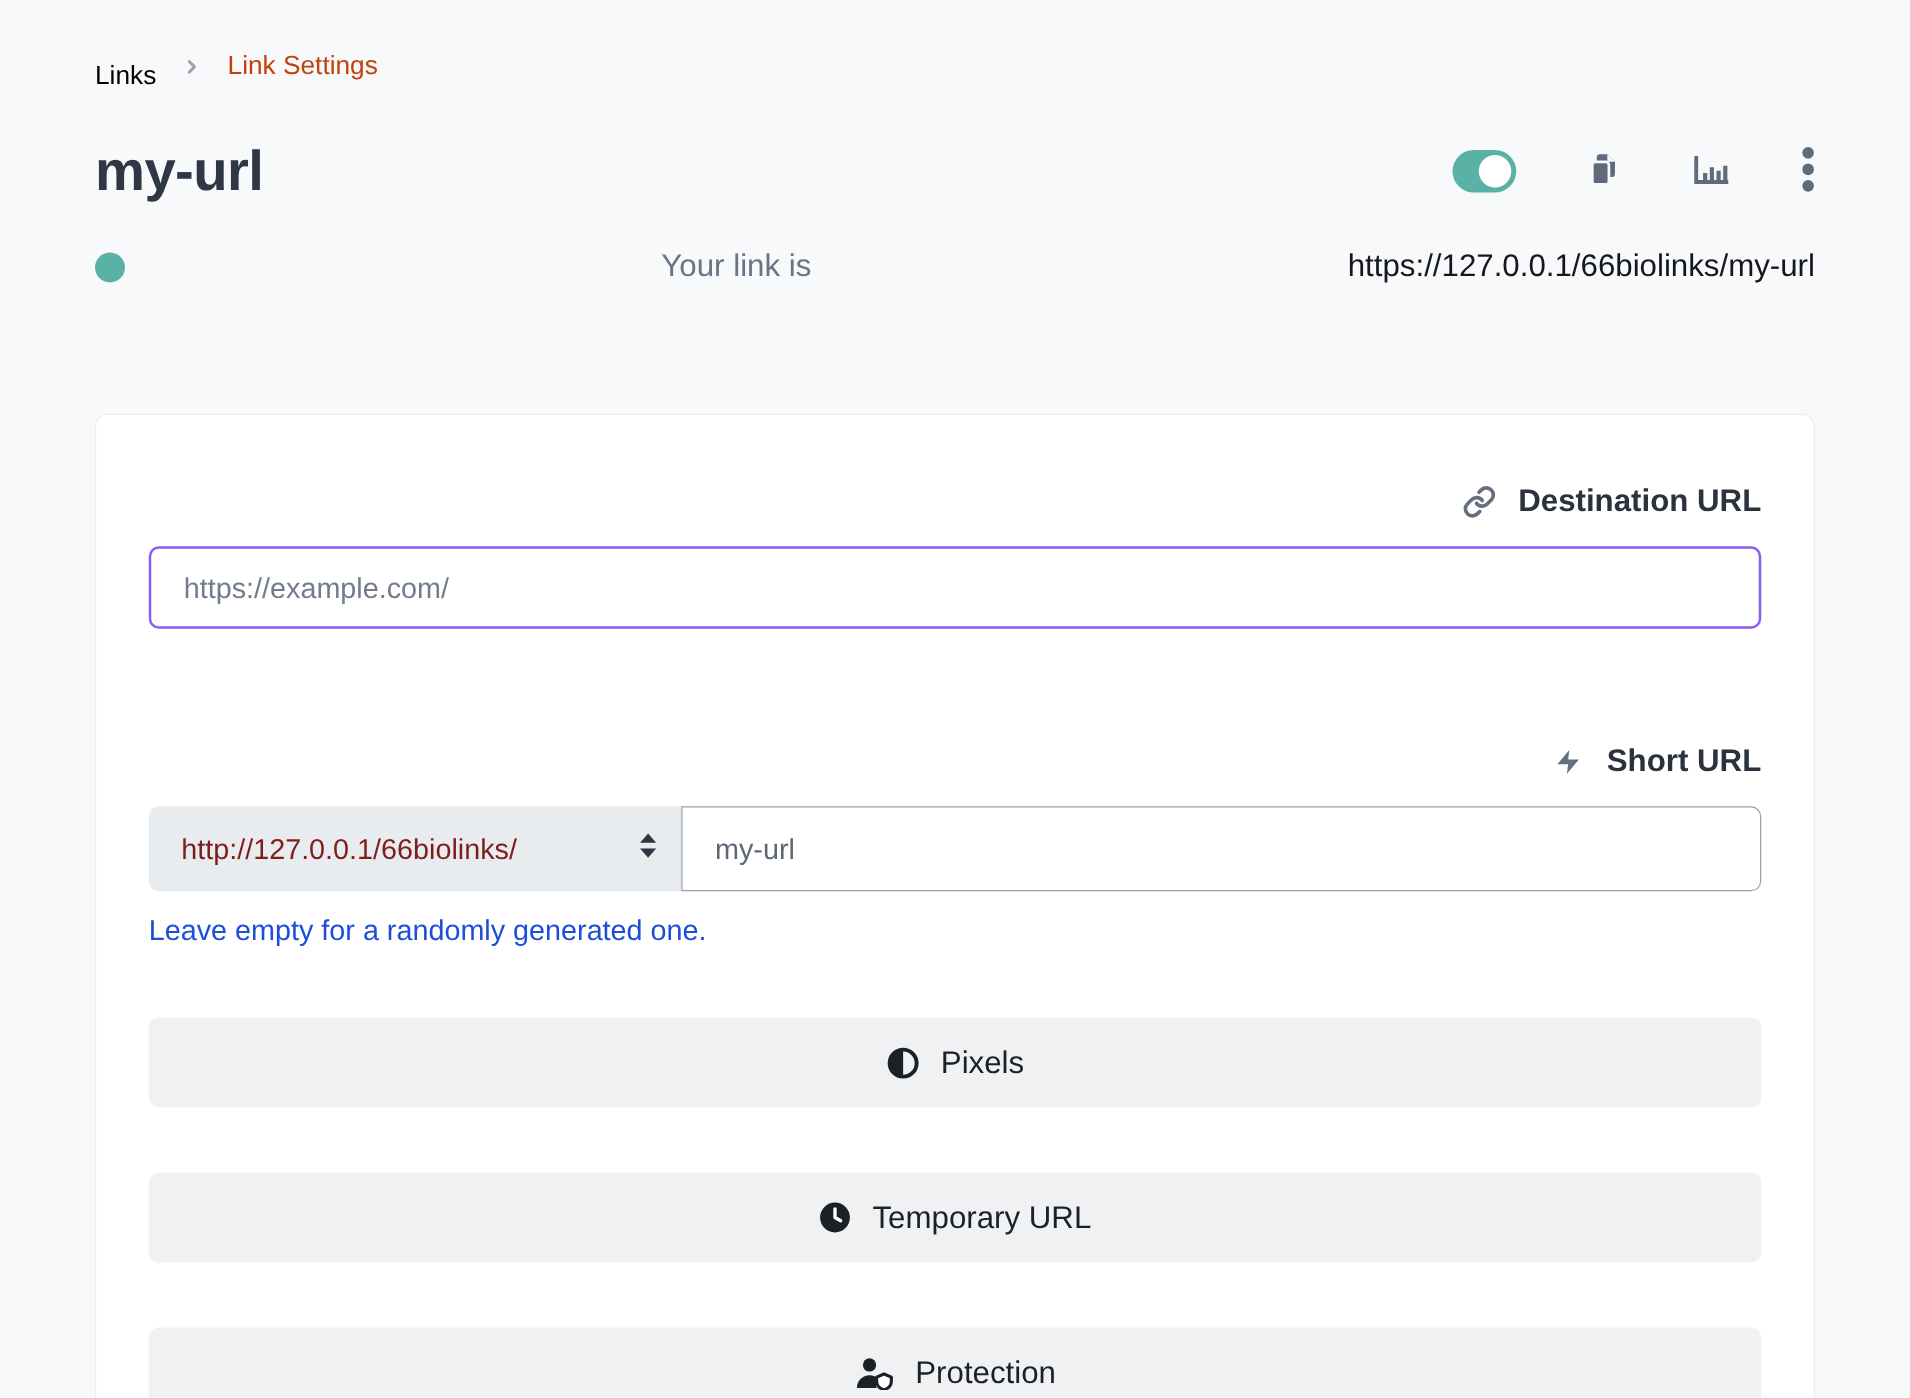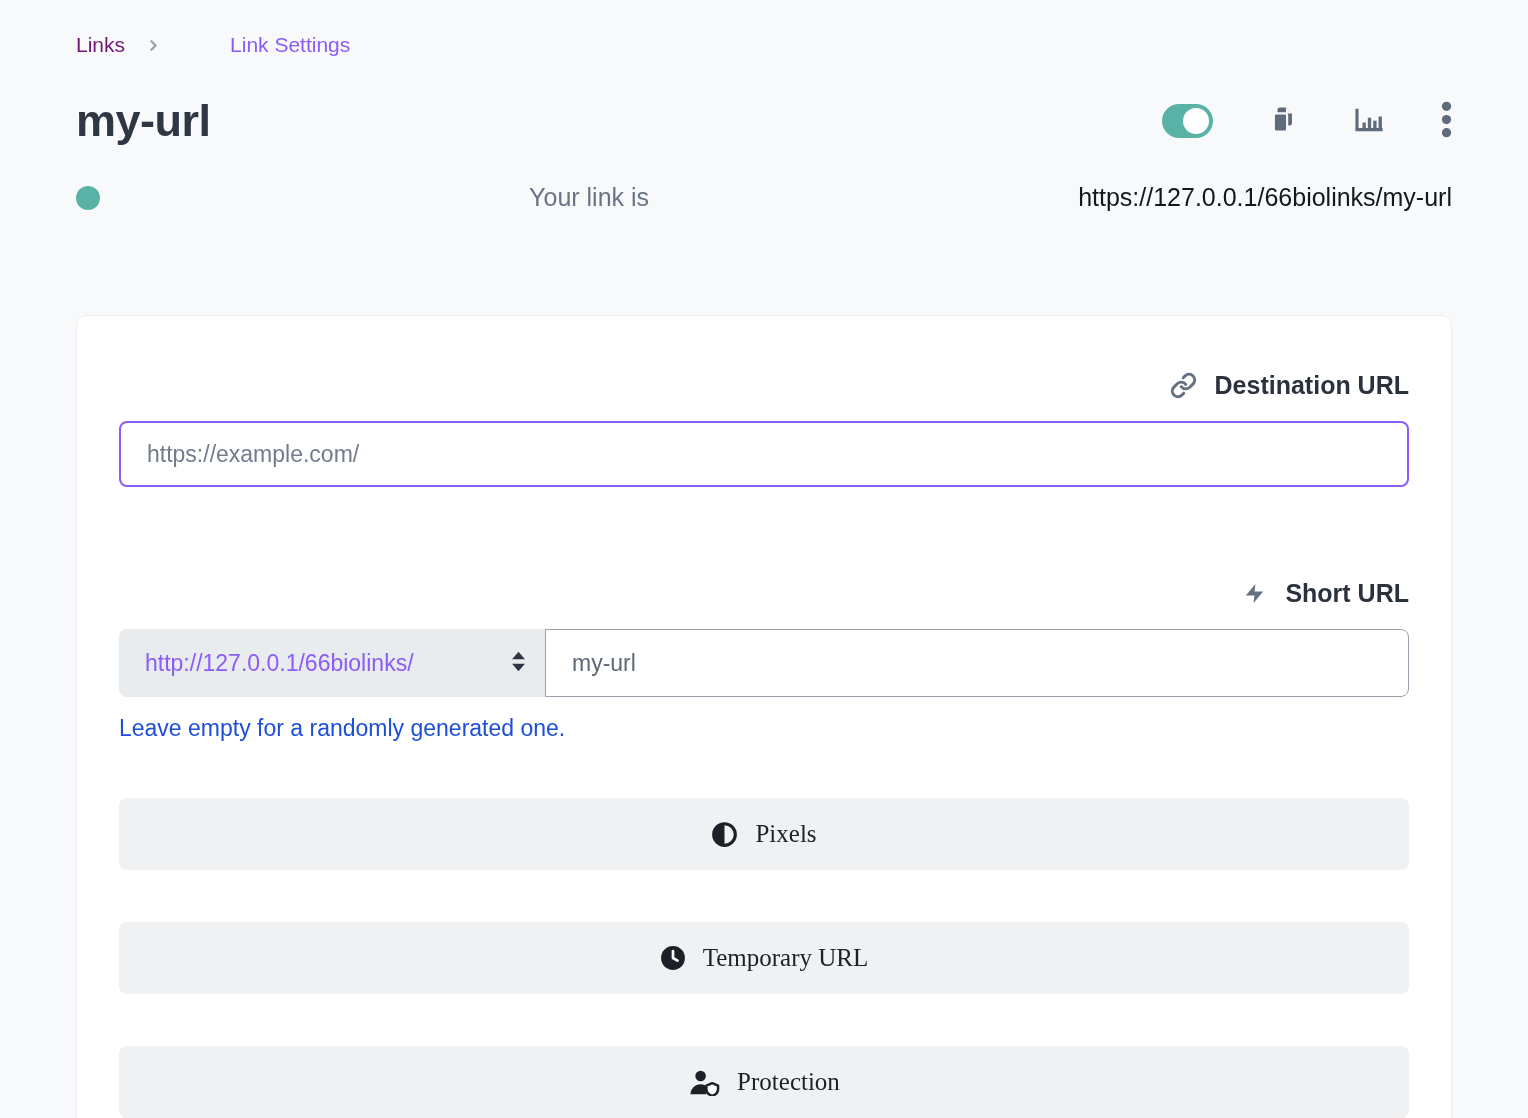--- a/index.html
+++ b/index.html
@@ -6,22 +6,22 @@
   html, body { width: 1528px; height: 1118px; overflow: hidden; }
   body {
     background: var(--page-bg, #f8f9fa);
     font-family: "Liberation Sans", "DejaVu Sans", sans-serif;
     color: #2b323d;
   }
   .page { padding: 33px 76px 0 76px; }
 
   
   .breadcrumb { display: flex; align-items: center; gap: 20px; font-size: 21px; }
-  .crumb-link { color: #701a75; text-decoration: none; cursor: pointer; }
-  .crumb-current { color: #8b5cf6; margin-left: 48px; }
+  .crumb-link { color: #000000; text-decoration: none; cursor: pointer; margin-top: 16px; }
+  .crumb-current { color: #c2410c; }
   .crumb-sep { display: flex; align-items: center; }
 
   
   .header-row { display: flex; align-items: center; justify-content: space-between; margin-top: 38px; }
   .page-title { font-size: 45px; font-weight: 700; color: #2f3744; letter-spacing: -0.5px; }
   .controls { display: flex; align-items: center; gap: 56px; }
   .ctl-btn { background: none; border: none; cursor: pointer; display: flex; align-items: center; justify-content: center; padding: 0; }
 
   
   .toggle { width: 51px; height: 34px; border-radius: 17px; background: var(--accent, #5ab2a6); position: relative; cursor: pointer; }
@@ -54,34 +54,34 @@
   }
   .text-input::placeholder { color: #727c8c; opacity: 1; }
 
   .short-section { margin-top: 92px; }
   .short-row { display: flex; margin-top: 21px; height: 68px; }
   .domain-select {
     width: 426px; flex: none; background: #e9ecef;
     border-radius: 8px 0 0 8px; display: flex; align-items: center;
     justify-content: space-between; padding: 0 17px 0 26px; cursor: pointer;
   }
-  .domain-select .domain-text { font-size: 23px; color: #8b5cf6; white-space: nowrap; }
+  .domain-select .domain-text { font-size: 23px; color: #7f1d1d; white-space: nowrap; }
   .short-input {
     flex: 1; height: 68px; border: 1px solid #98a2ad; border-radius: 0 8px 8px 0;
     padding: 0 26px; font-size: 23px; color: #5d6877; background: #fff; outline: none;
     font-family: "Liberation Sans", "DejaVu Sans", sans-serif;
   }
   .help-text { margin-top: 18px; font-size: 23px; color: #1d4ed8; }
 
   .section-btn {
     width: 100%; height: 72px; border: none; border-radius: 8px;
     background: var(--button-bg, #eff1f3); cursor: pointer;
     display: flex; align-items: center; justify-content: center; gap: 17px;
     font-size: 25px; color: #1c2128;
-    font-family: Liberation Serif, serif;
+    font-family: Liberation Sans, sans-serif;
   }
   .section-btn .btn-icon { display: flex; align-items: center; }
   .btn-pixels { margin-top: 56px; }
   .btn-temp { margin-top: 52px; }
   .btn-protect { margin-top: 52px; }
 </style>
 </head>
 <body>
 
 <div class="page">

